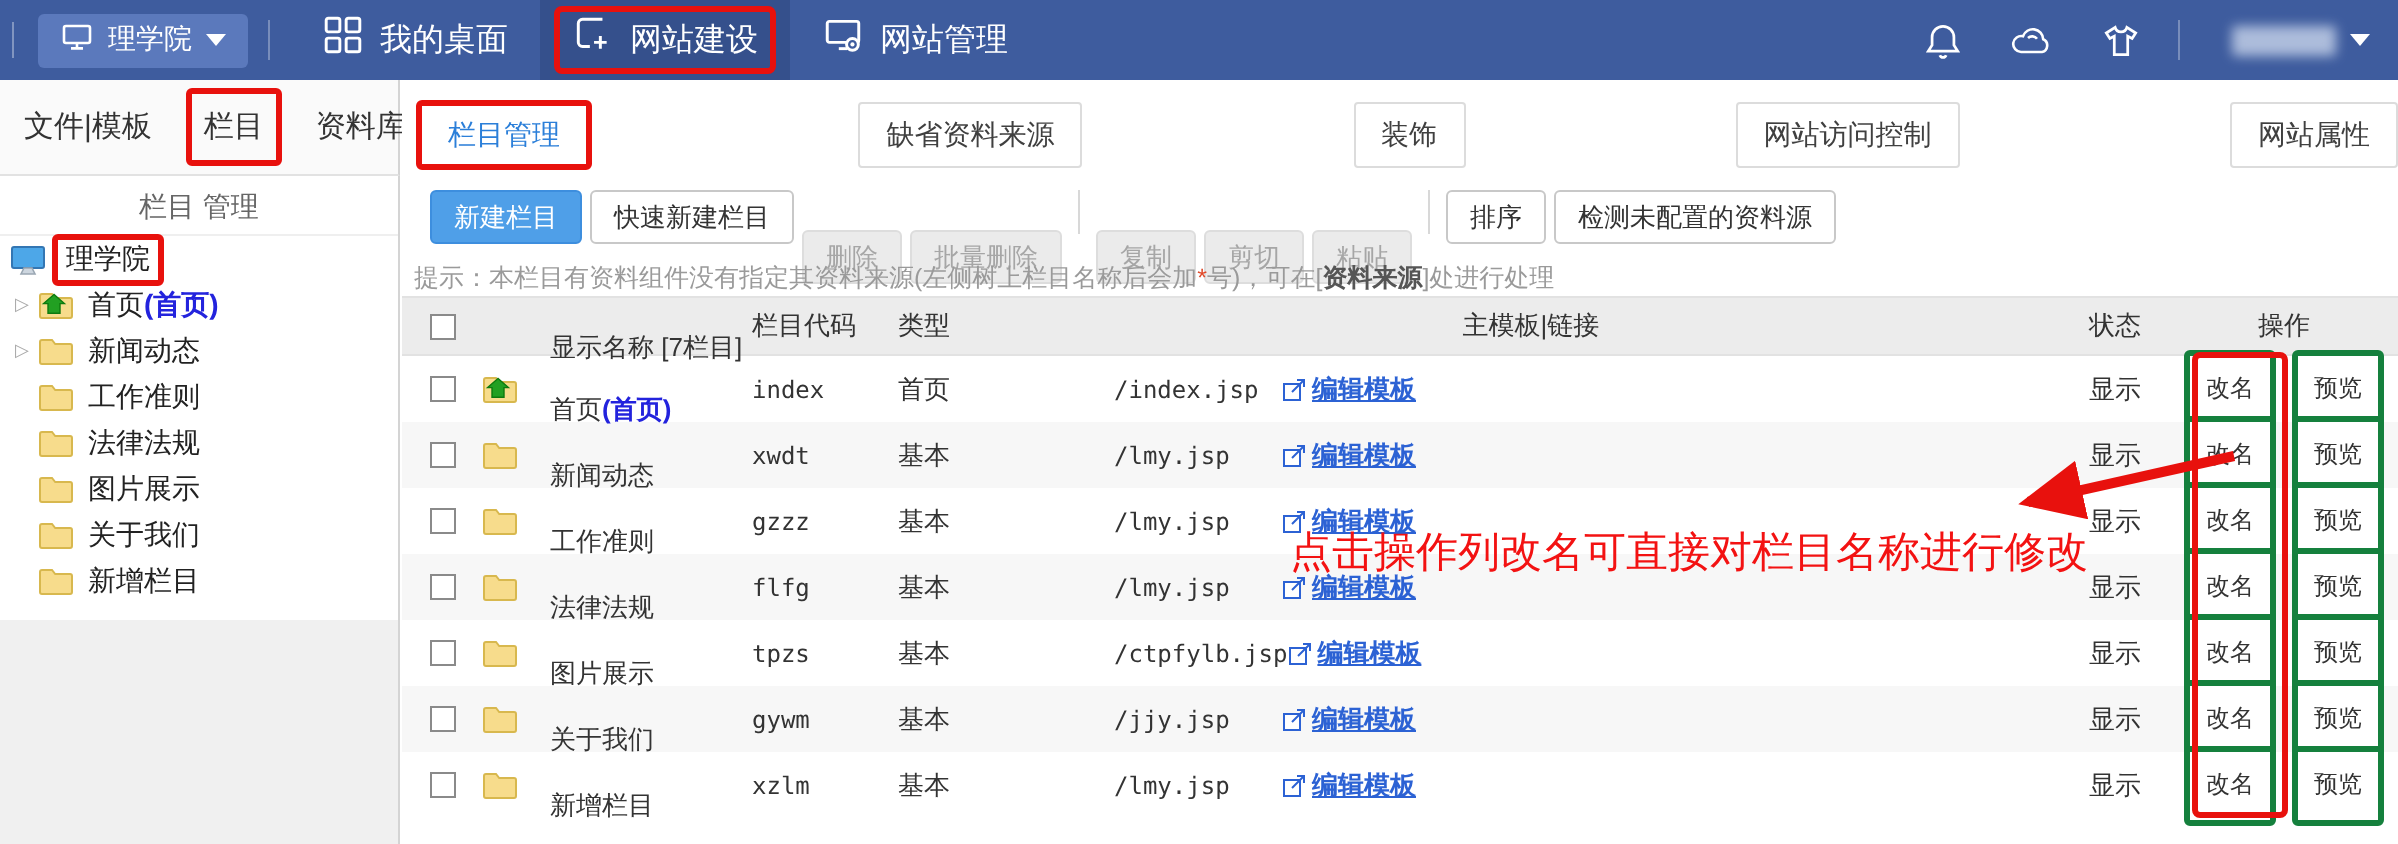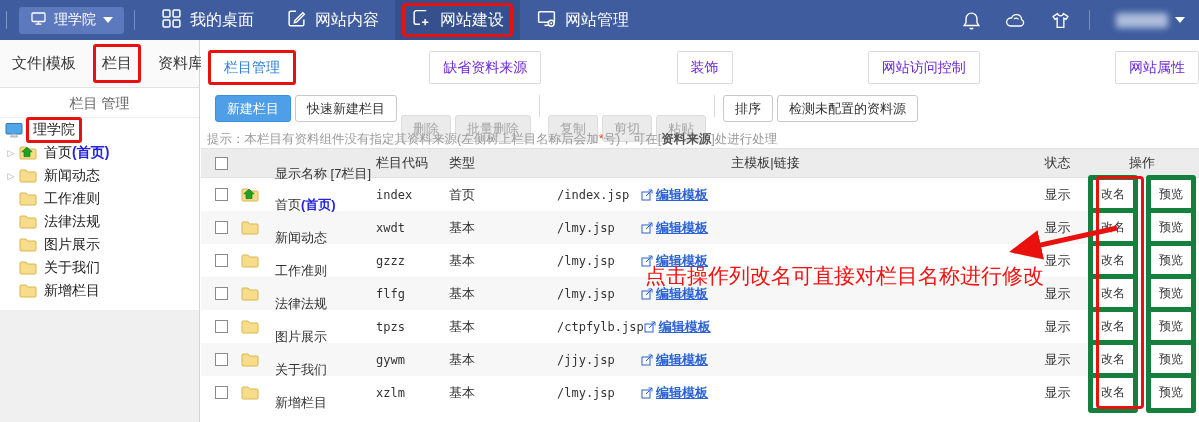--- a/index.html
+++ b/index.html
@@ -29,21 +29,21 @@
   .side-tabs { position:absolute; left:0; top:40px; width:200px; height:48px; background:#fafafa;
                border-bottom:1px solid #e2e2e2; border-right:1px solid #d4d4d4;
                display:flex; align-items:center; gap:26px; padding-left:12px; font-size:15px; color:#333; }
   .stab { cursor:pointer; white-space:nowrap; }
   .stab.highlight { position:relative; }
   .stab.highlight::after { content:""; position:absolute; top:-10px; bottom:-10px; left:-9px; right:-9px;
                            border:3px solid #e8110d; border-radius:3px; pointer-events:none; }
   .main-tabs { position:absolute; left:201px; top:40px; width:998px; height:48px; background:#fff;
                display:flex; align-items:flex-end; gap:6px; padding:0 0 4px 9px;justify-content:space-between; }
   .mtab { height:33px; line-height:31px; padding:0 13px; border:1px solid #dcdcdc; background:#fff;
-          font-size:14px; color:#6d28d9; border-radius:2px; cursor:pointer; white-space:nowrap; }
+          font-size:14px; color:#404040; border-radius:2px; cursor:pointer; white-space:nowrap; }
   .mtab.active { color:#2b7fd9; position:relative; }
   .mtab.active::after { content:""; position:absolute; top:-2px; bottom:-2px; left:-3px; right:-3px;
                         border:3px solid #e8110d; border-radius:3px; pointer-events:none; }
 
   
   .sidebar { position:absolute; left:0; top:88px; width:200px; height:334px; background:#f0f0f0;
              border-right:1px solid #d4d4d4; }
   .white-panel { background:#fff; height:222px; }
   .panel-title { height:30px; line-height:30px; text-align:center; color:#666; font-size:14px;
                  border-bottom:1px solid #efefef; }
@@ -79,21 +79,21 @@
   .c-code { width:68px; flex:none; font-family:"DejaVu Sans Mono",monospace; font-size:12px; }
   .c-type { width:57px; flex:none; padding-left:5px; }
   .c-tpl { flex:1; display:flex; align-items:center; padding-left:8px; }
   .c-tpl-head { flex:1; text-align:center; }
   .c-status { width:55px; flex:none; text-align:center; }
   .c-act { width:114px; flex:none; display:flex; justify-content:center; gap:8px; }
   .checkbox { width:13px; height:13px; border:1px solid #8a8a8a; background:#fff; display:inline-block; cursor:pointer; }
   .path { font-family:"DejaVu Sans Mono",monospace; font-size:12px; min-width:84px;margin-left:48px; }
   .editlink { color:#2c62d4; font-weight:bold; text-decoration:underline; font-size:13px; cursor:pointer; }
   .linkicon { display:flex; align-items:center; margin-right:3px; }
-  .sbtn { height:40px; padding:0 8px; font-size:12px; border:5px solid #15803d; background:#fff;
+  .sbtn { height:40px; padding:0 8px; font-size:12px; border:3px solid #15803d; background:#fff;
           border-radius:3px; color:#333; cursor:pointer; font-family:inherit; white-space:nowrap; }
 
   
   .redbox-rename { position:absolute; left:1096px; top:176px; width:48px; height:233px;
                    border:3px solid #e8110d; border-radius:4px; pointer-events:none; z-index:50; }
   .annotation { position:absolute; left:645px; top:262px; font-size:21px; color:#f31212; z-index:45;
                 white-space:nowrap; }
   .arrow-overlay { position:absolute; left:0; top:0; width:1199px; height:422px; pointer-events:none; z-index:44; }
 </style>
 </head>
@@ -119,29 +119,20 @@
       <div class="mitem">
         <span>
           <svg width="21" height="21" viewBox="0 0 20 20" fill="none" stroke="#fff" stroke-width="1.4">
             <rect x="2" y="2" width="6.5" height="6.5" rx="1"></rect>
               <rect x="11.5" y="2" width="6.5" height="6.5" rx="1"></rect>
             <rect x="2" y="11.5" width="6.5" height="6.5" rx="1"></rect>
               <rect x="11.5" y="11.5" width="6.5" height="6.5" rx="1"></rect>
           </svg>
         </span>
         <span>我的桌面</span>
-      </div>
-      <div class="mitem">
-        <span>
-          <svg width="21" height="21" viewBox="0 0 20 20" fill="none" stroke="#fff" stroke-width="1.4">
-            <path d="M17 11 V15.5 A1.5 1.5 0 0 1 15.5 17 H4.5 A1.5 1.5 0 0 1 3 15.5 V4.5 A1.5 1.5 0 0 1 4.5 3 H9.5"></path>
-            <path d="M8.5 12 L16 4.5 L17.5 6 L10 13.5 L8 14 Z"></path>
-          </svg>
-        </span>
-        <span>网站内容</span>
       </div>
       <div class="mitem active">
         <span>
           <svg width="21" height="21" viewBox="0 0 20 20" fill="none" stroke="#fff" stroke-width="1.4">
             <path d="M14.5 2.5 H5 A2 2 0 0 0 3 4.5 V13.5 A2 2 0 0 0 5 15.5 H8.5"></path>
             <path d="M13.5 10.5 V16.5 M10.5 13.5 H16.5"></path>
           </svg>
         </span>
         <span>网站建设</span>
       </div>

